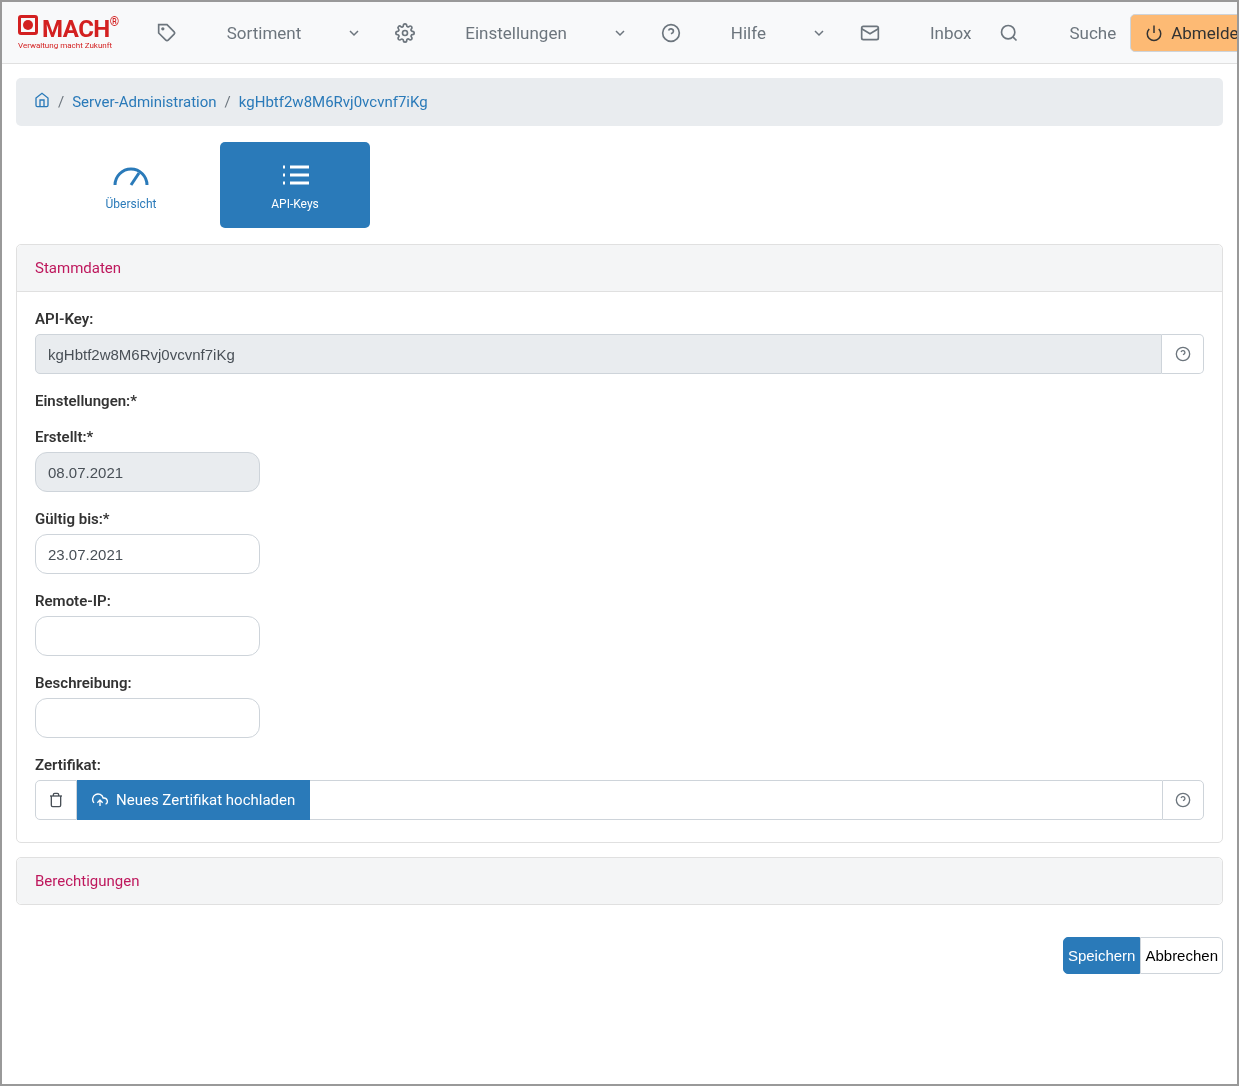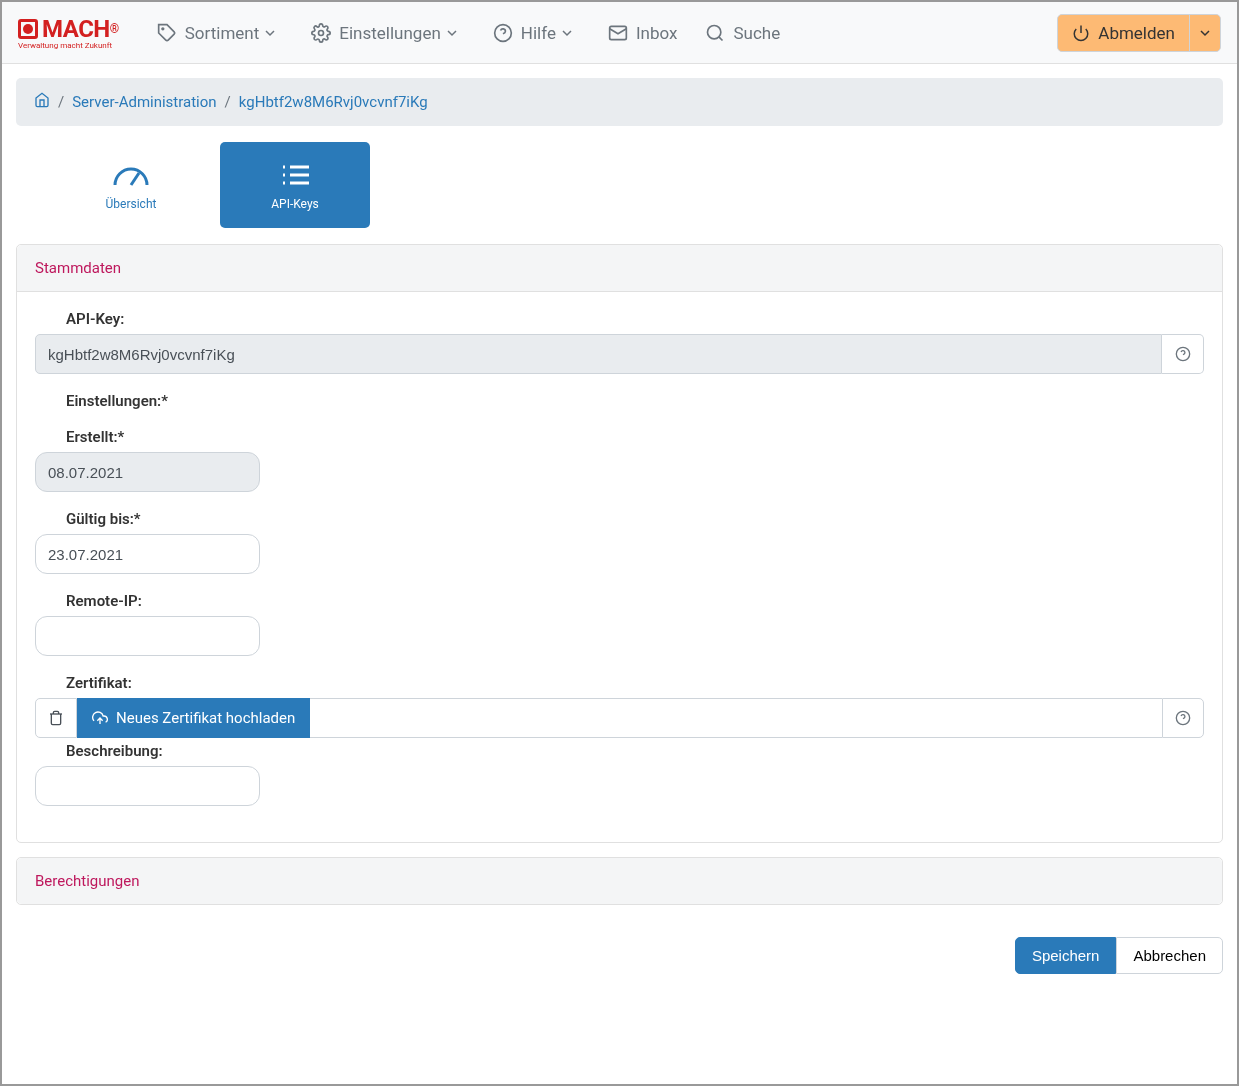--- a/index.html
+++ b/index.html
@@ -25,21 +25,20 @@
   display: flex;
   flex-direction: column;
   margin-right: 24px;
 }
 .logo-main {
   font-size: 24px;
   font-weight: bold;
   color: #d32020;
   letter-spacing: -0.5px;
   display: flex;
-  align-items: center;
 }
 .logo-bullet {
   display: inline-block;
   width: 20px;
   height: 20px;
   border: 3px solid #d32020;
   border-radius: 3px;
   margin-right: 4px;
   position: relative;
 }
@@ -58,20 +57,21 @@
   color: #d32020;
   margin-top: -2px;
 }
 .nav-item {
   display: flex;
   align-items: center;
   color: #6c757d;
   padding: 8px 14px;
   cursor: pointer;
   font-size: 17px;
+  gap: 42px;
 }
 .nav-item svg { margin-right: 8px; }
 .nav-caret { margin-left: 6px; }
 .spacer { flex: 1; }
 .logout-group {
   display: flex;
   border: 1px solid #ced4da;
   border-radius: 5px;
   background: #fdba74;
 }
@@ -131,21 +131,21 @@
 .panel-header {
   background: #f4f5f6;
   padding: 14px 18px;
   color: #be185d;
   border-bottom: 1px solid #e0e0e0;
   border-radius: 5px 5px 0 0;
   font-size: 15px;
 }
 .panel-body { padding: 18px; }
 .form-group { margin-bottom: 18px; }
-.form-label { font-weight: 600; color: #333; margin-bottom: 6px; display: block; font-size: 15px; margin-left: 31px; }
+.form-label { font-weight: 600; color: #333; margin-bottom: 6px; display: block; font-size: 15px; }
 .input-row { display: flex; gap: 0; }
 .form-input {
   flex: 1;
   padding: 8px 12px;
   border: 1px solid #ced4da;
   border-radius: 12px;
   font-size: 15px;
   color: #495057;
   background: #fff;
   height: 40px;
@@ -210,21 +210,21 @@
   cursor: pointer;
   color: #6c757d;
 }
 .actions {
   display: flex;
   justify-content: flex-end;
   gap: 0;
   padding: 4px 14px 14px 14px;
 }
 .btn {
-  padding: 9px 16px;
+  padding: 9px 4px;
   border: 1px solid #ced4da;
   background: #fff;
   font-size: 15px;
   cursor: pointer;
   border-radius: 0 5px 5px 0;
 }
 .btn-primary {
   background: #2a7ab9;
   color: #fff;
   border-color: #2a7ab9;
@@ -376,20 +376,25 @@
         <input class="form-input" readonly="" value="08.07.2021" style="">
       </div>
 
       <div class="form-group">
         <label class="form-label">Gültig bis:*</label>
         <input class="form-input" value="23.07.2021" style="">
       </div>
 
       <div class="form-group">
         <label class="form-label">Remote-IP:</label>
+        <input class="form-input" value="" style="">
+      </div>
+
+      <div class="form-group">
+        <label class="form-label">Beschreibung:</label>
         <input class="form-input" value="" style="">
       </div>
 
       <div class="form-group" style="margin-bottom:4px">
         <label class="form-label">Zertifikat:</label>
         <div class="cert-row">
           <div class="cert-trash">
             <svg width="16" height="16" viewBox="0 0 24 24" fill="none" stroke="currentColor" stroke-width="2">
                 <polyline points="3 6 5 6 21 6"></polyline>
                 <path d="M19 6v14a2 2 0 0 1-2 2H7a2 2 0 0 1-2-2V6m3 0V4a2 2 0 0 1 2-2h4a2 2 0 0 1 2 2v2"></path>
@@ -406,25 +411,20 @@
           <div class="cert-help">
             <svg width="16" height="16" viewBox="0 0 24 24" fill="none" stroke="currentColor" stroke-width="2">
                 <circle cx="12" cy="12" r="10"></circle>
                 <path d="M9.09 9a3 3 0 0 1 5.83 1c0 2-3 3-3 3"></path>
                 <line x1="12" y1="17" x2="12.01" y2="17"></line>
               </svg>
           </div>
         </div>
       </div>
 
-      <div class="form-group">
-        <label class="form-label">Beschreibung:</label>
-        <input class="form-input" value="" style="">
-      </div>
-
     </div>
   </div>
 
   <div class="panel">
     <div class="panel-header" style="border-bottom:none;border-radius:5px">Berechtigungen</div>
   </div>
 
 </div>
 
 <div class="actions">

